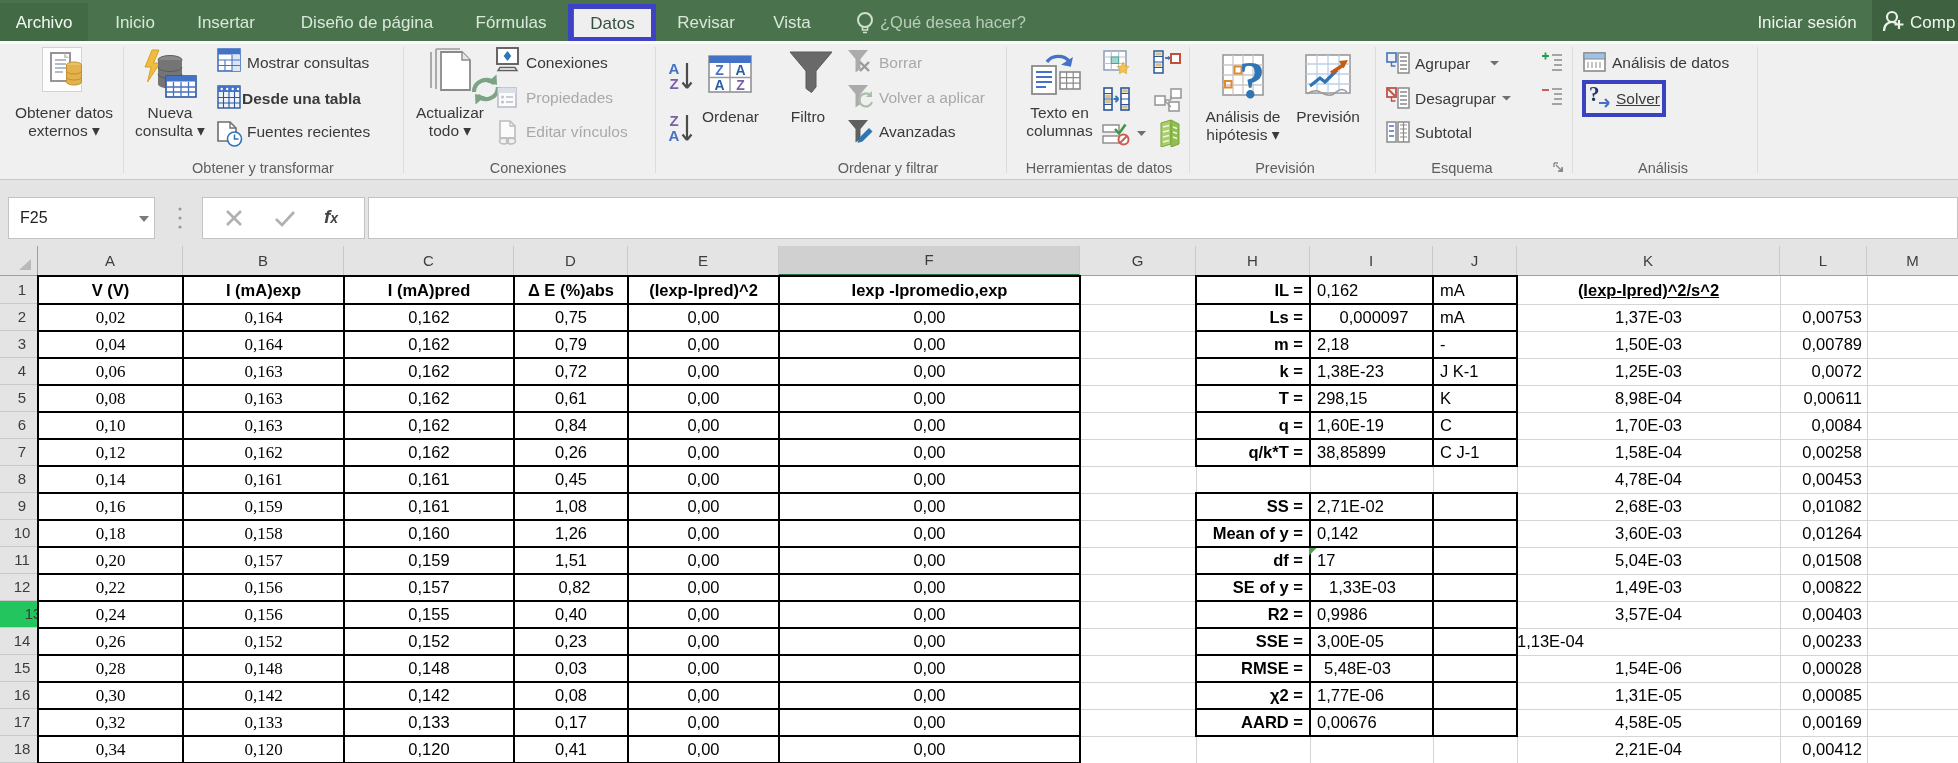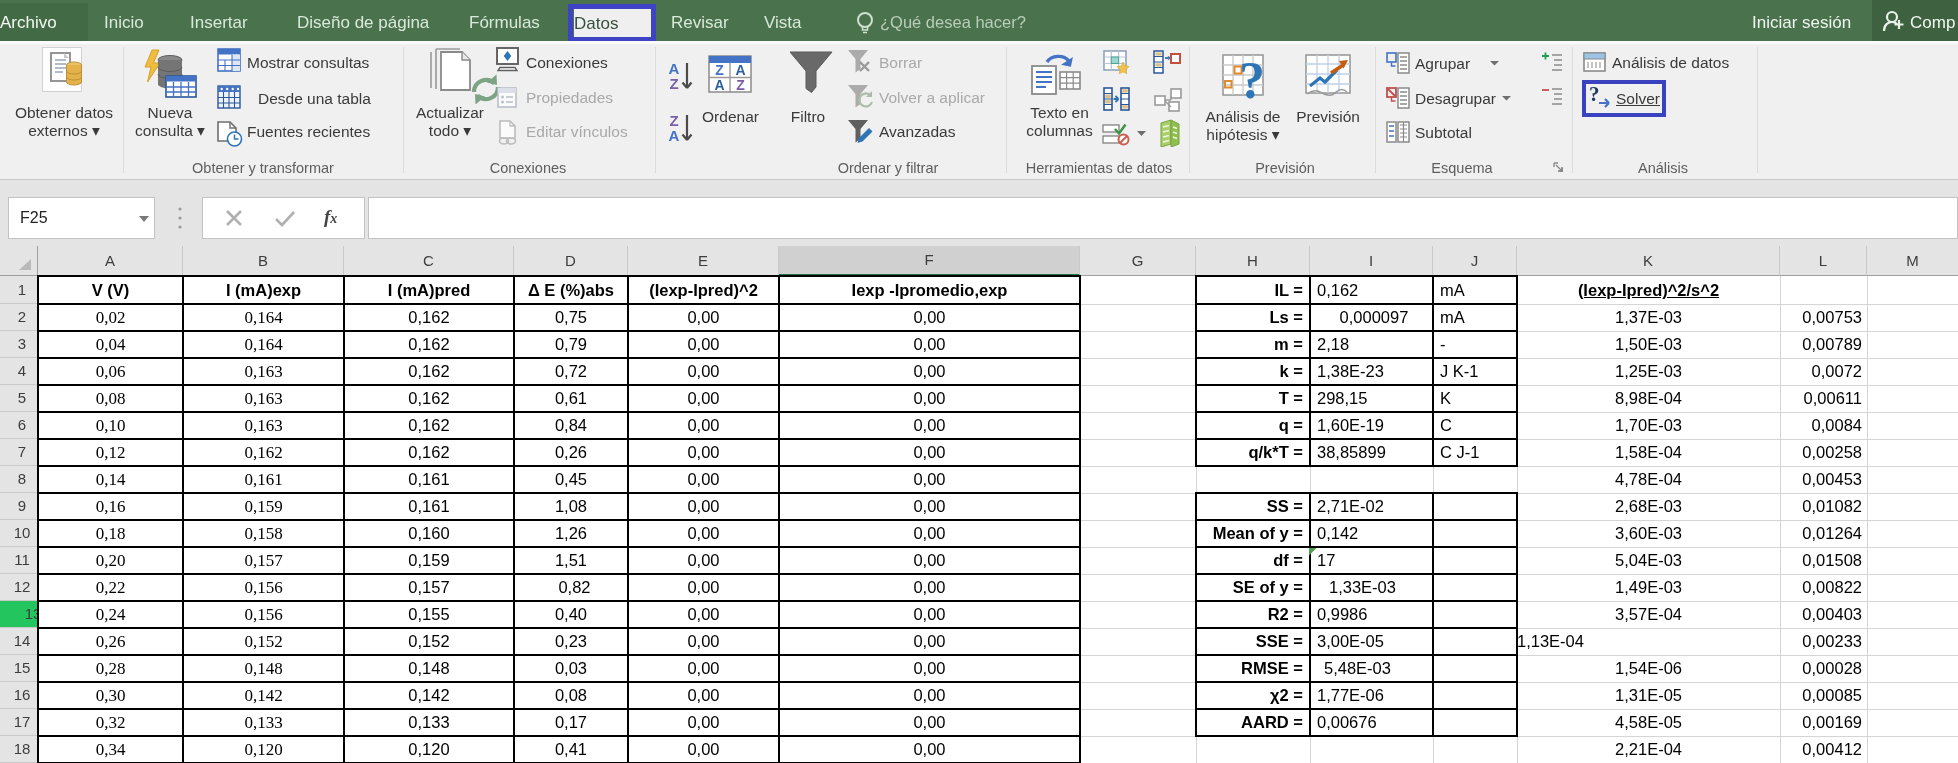--- a/index.html
+++ b/index.html
@@ -1,18 +1,18 @@
 <!DOCTYPE html>
 <html><head><meta charset="utf-8">
 <style>
 *{margin:0;padding:0;box-sizing:border-box}
 html,body{width:1958px;height:763px;overflow:hidden}
 body{font-family:"Liberation Sans",sans-serif;background:#fff;position:relative}
 .ab{position:absolute}
-.tab{color:#d9e9d9;font-size:17px;line-height:41px;top:4px;height:41px;white-space:nowrap}
+.tab{color:#d9e9d9;font-size:17px;line-height:41px;top:4px;height:41px;text-align:center;white-space:nowrap}
 .sep{width:1px;top:47px;height:126px;background:#dcdcdc}
 .glabel{color:#5e5e5e;font-size:14.5px;top:159px;height:18px;line-height:18px;text-align:center;white-space:nowrap}
 .itext{font-size:15.5px;color:#3a3a3a;white-space:nowrap;line-height:22px;height:22px}
 .gray{color:#a9a9a9!important}
 .bigtxt{font-size:15.5px;color:#3a3a3a;text-align:center;line-height:18.5px;white-space:nowrap}
 .chdr{top:0;height:30px;background:#e4e4e4;border-right:1px solid #c9c9c9;color:#3d3d3d;font-size:15px;line-height:29px;text-align:center}
 .vline{width:1px;background:#d5d5d5}
 .hline{height:1px;background:#d5d5d5}
 .cell{white-space:nowrap;font-size:16.5px;color:#000;text-align:center;overflow:hidden}
 .serif{font-family:"Liberation Serif",serif;font-size:17px}
@@ -93,21 +93,21 @@
 <div class="ab itext" style="left:247px;top:52px;width:160px;height:22px;">Mostrar consultas</div>
 <svg class="ab" style="left:217px;top:85px" width="24" height="24" viewBox="0 0 24 24">
     <rect x="1" y="1" width="22" height="22" fill="#eef3fa" stroke="#2b579a" stroke-width="1.4"></rect>
     <rect x="1" y="1" width="22" height="6" fill="#4472c4"></rect>
     <circle cx="4.7" cy="4" r="1.2" fill="#fff"></circle>
     <circle cx="10.2" cy="4" r="1.2" fill="#fff"></circle>
     <circle cx="15.7" cy="4" r="1.2" fill="#fff"></circle>
     <circle cx="21" cy="4" r="1.2" fill="#fff"></circle>
     <path d="M6.5 7 v16 M12 7 v16 M17.5 7 v16 M1 12.5 h22 M1 18 h22" stroke="#2b579a" stroke-width="1.1"></path>
   </svg>
-<div class="ab itext" style="left:258px;top:88px;width:160px;height:22px;">Desde una tabla</div>
+<div class="ab itext" style="left:242px;top:88px;width:160px;height:22px;font-weight:bold;">Desde una tabla</div>
 <svg class="ab" style="left:217px;top:121px" width="28" height="27" viewBox="0 0 28 27">
     <path d="M1 1 h12 l6 6 v13 h-18 z" fill="#fff" stroke="#6f6f6f" stroke-width="1.6"></path>
     <path d="M13 1 v6 h6" fill="none" stroke="#6f6f6f" stroke-width="1.4"></path>
     <circle cx="17.5" cy="18" r="7" fill="#fff" stroke="#2e75b6" stroke-width="1.6"></circle>
     <path d="M17.5 13.5 v4.5 h4" stroke="#2e75b6" stroke-width="1.5" fill="none"></path>
   </svg>
 <div class="ab itext" style="left:247px;top:121px;width:160px;height:22px;">Fuentes recientes</div>
 <svg class="ab" style="left:428px;top:46px" width="74" height="58" viewBox="0 0 74 58">
     <path d="M3 6 v36 M8 3 v40 M8 3 h24" fill="none" stroke="#9a9a9a" stroke-width="1.6"></path>
     <path d="M13 6 h21 l8 8 v30 h-29 z" fill="#fff" stroke="#8a8a8a" stroke-width="1.8"></path>
@@ -319,21 +319,21 @@
     <circle cx="4" cy="13" r="1.6" fill="#9a9a9a"></circle>
     <circle cx="4" cy="22" r="1.6" fill="#9a9a9a"></circle>
   </svg>
 <div class="ab " style="left:202px;top:197px;width:163px;height:42px;background:#fff;border:1px solid #c3c3c3"></div>
 <svg class="ab" style="left:224px;top:208px" width="20" height="20" viewBox="0 0 20 20">
     <path d="M3 3 l14 14 M17 3 l-14 14" stroke="#b0b0b0" stroke-width="2.6"></path>
   </svg>
 <svg class="ab" style="left:274px;top:208px" width="22" height="20" viewBox="0 0 22 20">
     <path d="M2 11 l6 6 L20 4" fill="none" stroke="#b0b0b0" stroke-width="2.6"></path>
   </svg>
-<div class="ab " style="left:324px;top:197px;width:30px;height:42px;color:#444;line-height:40px"><i style="font-family:Liberation Serif, serif;font-weight:bold;font-size:19px">f<span style="font-size:14px">x</span></i></div>
+<div class="ab " style="left:324px;top:197px;width:30px;height:42px;color:#444;line-height:40px"><i style="font-family:Liberation Sans, sans-serif;font-weight:bold;font-size:19px">f<span style="font-size:14px">x</span></i></div>
 <div class="ab " style="left:368px;top:197px;width:1590px;height:42px;background:#fff;border:1px solid #c3c3c3"></div>
 <div class="ab " style="left:0px;top:246px;width:1958px;height:517px;background:#fff"></div>
 <div class="ab " style="left:0px;top:246px;width:38px;height:30px;background:#e4e4e4;border-right:1px solid #9f9f9f;border-bottom:1px solid #9f9f9f"></div>
 <svg class="ab" style="left:19px;top:259px" width="13" height="12" viewBox="0 0 13 12">
     <path d="M12 0 v11 h-12 z" fill="#b9b9b9"></path>
   </svg>
 <div class="ab chdr" style="left:38px;top:246px;width:145px;height:30px;border-bottom:1px solid #9f9f9f">A</div>
 <div class="ab chdr" style="left:183px;top:246px;width:161px;height:30px;border-bottom:1px solid #9f9f9f">B</div>
 <div class="ab chdr" style="left:344px;top:246px;width:170px;height:30px;border-bottom:1px solid #9f9f9f">C</div>
 <div class="ab chdr" style="left:514px;top:246px;width:114px;height:30px;border-bottom:1px solid #9f9f9f">D</div>

